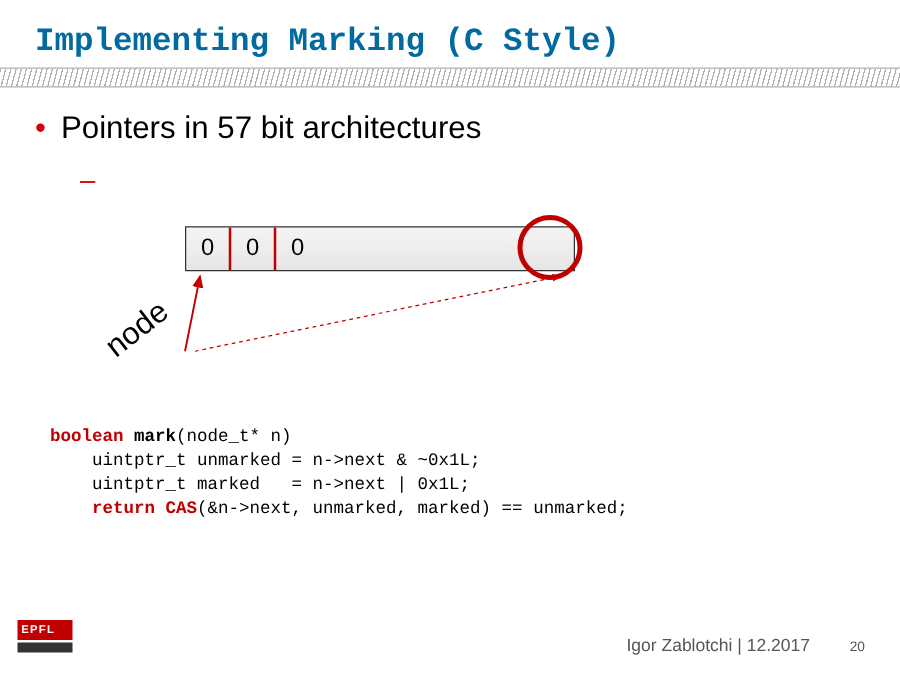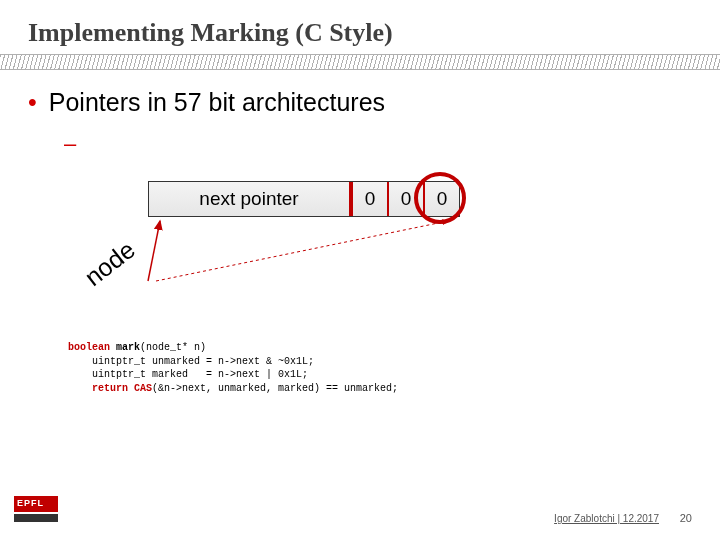--- a/index.html
+++ b/index.html
@@ -4,24 +4,24 @@
 <style>
   html,body{margin:0;padding:0;}
   body{
     width:720px;height:540px;
     font-family:Arial,Helvetica,sans-serif;
     position:relative;
     background:#fff;
     overflow:hidden;
   }
   .title{
-    font-family:Liberation Serif, serif;
+    font-family:Liberation Mono, monospace;
     font-stretch:condensed;
     font-weight:700;
-    color:#404040;
+    color:#0369a1;
     font-size:26px;
     letter-spacing:0px;
     padding:18px 0 6px 28px;
   }
   .hatch{
     height:14px;
     width:100%;
     background-image:repeating-linear-gradient(105deg,#b0b0b0 0,#b0b0b0 1px,transparent 1px,transparent 4px);
     border-top:1px solid #b0b0b0;
     border-bottom:1px solid #b0b0b0;
@@ -87,40 +87,40 @@
     transform:rotate(-38deg);
   }
   .arrow-svg{
     position:absolute;
     top:28px;left:44px;
     width:340px;height:110px;
     overflow:visible;
   }
   .code{
     font-family:"Courier New",monospace;
-    font-size:10px;
+    font-size:14px;
     line-height:1.35;
     white-space:pre;
-    margin-left:40px;
+    margin-left:12px;
     color:#000;
   }
   .kw{color:#c00000;font-weight:bold;}
   .fn{font-weight:bold;}
   .logo{
     position:absolute;
     left:14px;bottom:14px;
     width:59px;height:30px;
   }
   .logo-top{width:44px;height:16px;background:#c00000;position:relative;}
   .logo-top span{position:absolute;color:#fff;font-size:9px;font-weight:bold;left:3px;top:2px;letter-spacing:1px;}
   .logo-bot{width:44px;height:8px;background:#333;margin-top:2px;}
   .footer{
     position:absolute;
-    right:61px;bottom:16px;
-    font-size:10px;color:#555;text-decoration:underline;
+    right:72px;bottom:16px;
+    font-size:14px;color:#555;
   }
   .pagenum{
     position:absolute;
     right:28px;bottom:16px;
     font-size:11px;color:#555;
   }
 </style>
 </head>
 <body>
 
@@ -133,21 +133,20 @@
     <span class="dot">•</span>
     <span>Pointers in 57 bit architectures</span>
   </div>
 
   <div class="sub">
     <span class="dash">–</span>
   </div>
 
   <div class="diagram">
     <div class="ptr-box">
-      <div class="ptr-label">next pointer</div>
       <div class="ptr-bit">0</div>
       <div class="ptr-bit">0</div>
       <div class="ptr-bit">0</div>
     </div>
     <div class="circle"></div>
     <div class="node-label">node</div>
     <svg class="arrow-svg">
       <defs>
         <marker id="ah" markerWidth="8" markerHeight="8" refX="6" refY="3" orient="auto">
           <path d="M0,0 L7,3 L0,6 Z" fill="#c00000"></path>

